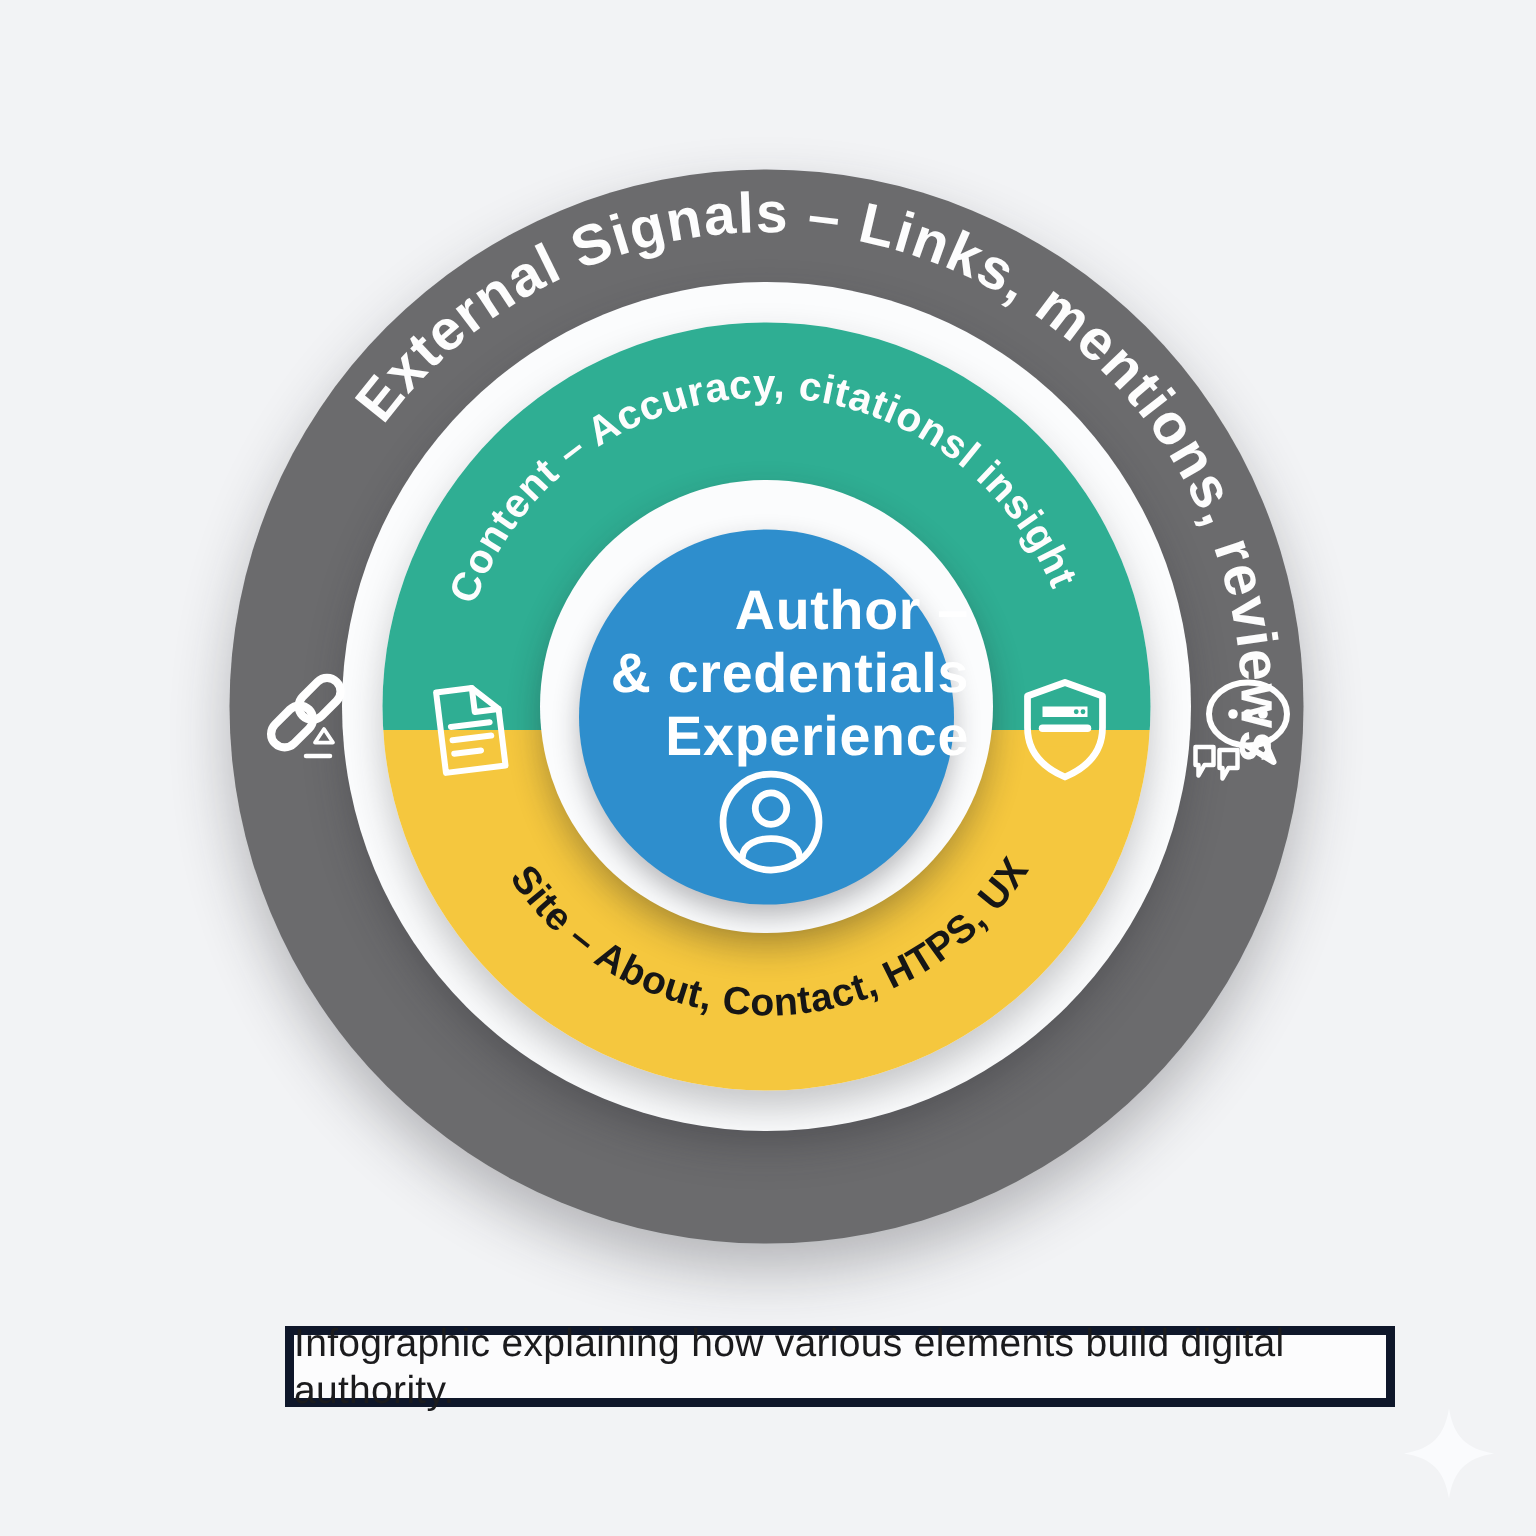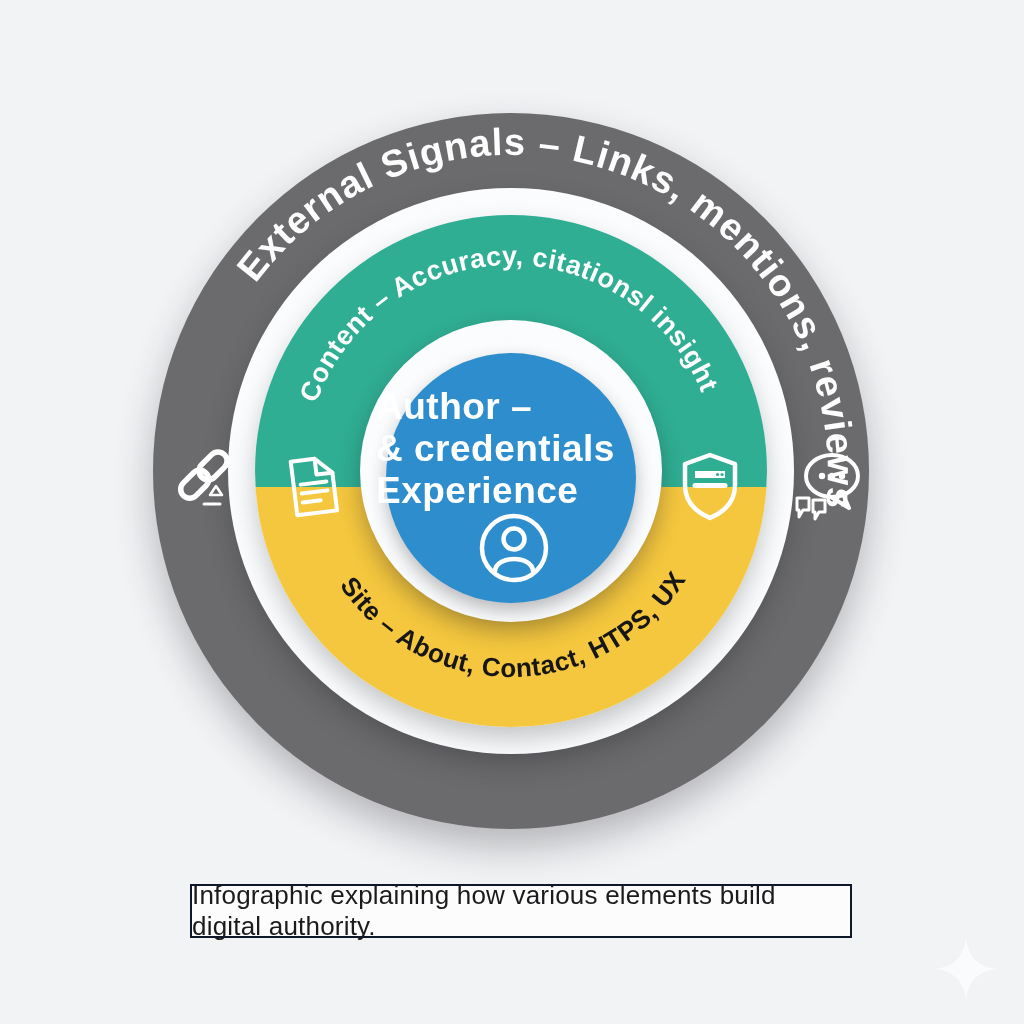--- a/index.html
+++ b/index.html
@@ -32,30 +32,30 @@
     background:#fbfcfd;
     box-shadow:0 10px 22px rgba(30,30,35,.32);
   }
   .circle-blue{
     left:386px;top:353px;width:250px;height:250px;
     background:#2e8ecd;
     box-shadow:0 8px 18px rgba(30,30,35,.30);
   }
   .center-text{
     position:absolute;left:376px;top:386px;width:270px;
-    text-align:left;color:#ffffff;font-weight:bold;
+    text-align:right;color:#ffffff;font-weight:bold;
     font-size:37px;line-height:1.14;letter-spacing:.5px;
   }
   .overlay{position:absolute;left:0;top:0;width:1024px;height:1024px;pointer-events:none;}
   .arc-text-outer{fill:#fdfdfd;font-weight:bold;font-size:38px;letter-spacing:1px;}
   .arc-text-green{fill:#fdfdfd;font-weight:bold;font-size:27px;letter-spacing:.5px;}
   .arc-text-yellow{fill:#161616;font-weight:bold;font-size:26px;letter-spacing:.5px;}
   .caption-box{
-    position:absolute;left:190px;top:884px;width:662px;height:54px;
-    background:#fcfcfd;border:2px solid #0f172a;box-sizing:border-box;
+    position:absolute;left:190px;top:884px;width:740px;height:54px;
+    background:#fcfcfd;border:6px solid #0f172a;box-sizing:border-box;
     display:flex;align-items:center;justify-content:center;
   }
   .caption-box span{font-size:26px;color:#1b1b1d;letter-spacing:.2px;}
   .icon{position:absolute;}
 </style>
 </head>
 <body>
 
 <div class="stage">
 

